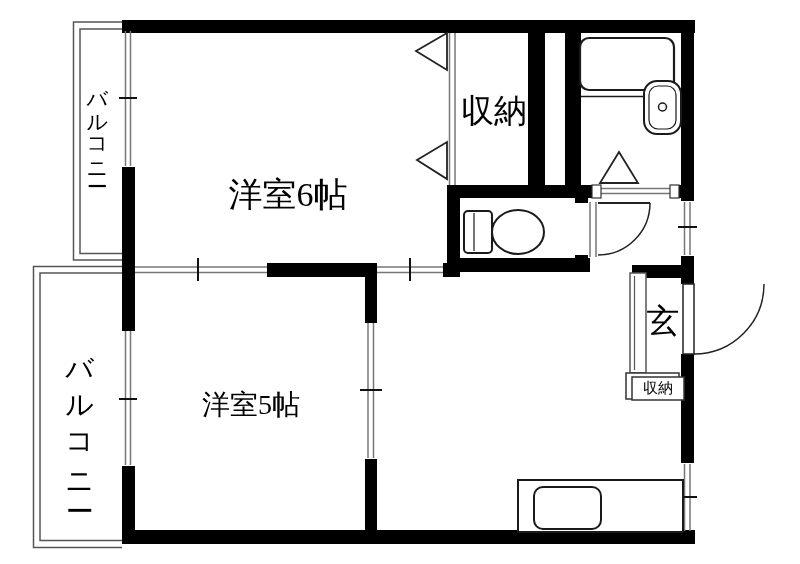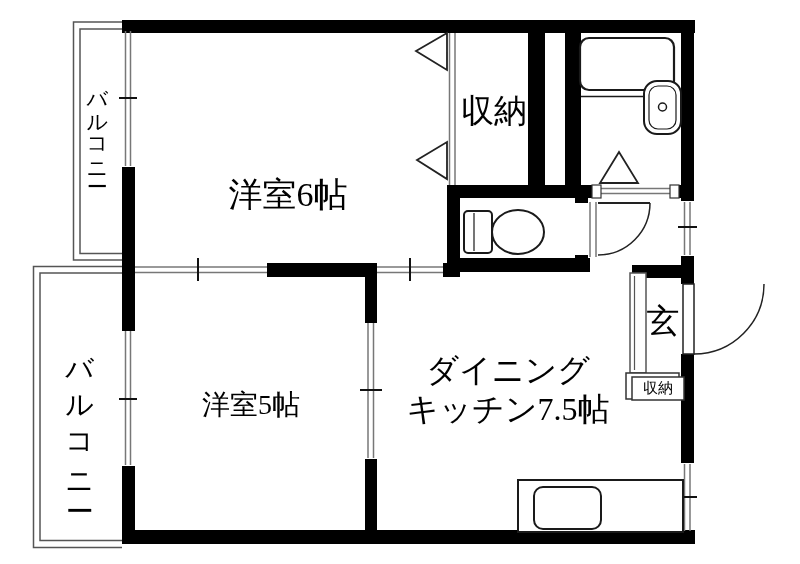--- a/index.html
+++ b/index.html
@@ -148,24 +148,20 @@
       <rect x="534" y="487" width="67" height="42" rx="9"></rect>
     </g>
   </svg>
 
   <div class="lbl center" style="left:200px;top:128px;width:176px;font-size:34px;margin-top:47px;">洋室6帖</div>
 
   <div class="lbl center" style="left:455px;top:93px;width:78px;font-size:33px;">収納</div>
 
   <div class="lbl center" style="left:163px;top:389px;width:176px;font-size:28px;">洋室5帖</div>
 
-  <div class="lbl center" style="left:377px;top:351px;width:262px;font-size:32px;line-height:1.22;">
-    <div>ダイニング</div>
-    <div>キッチン7.5帖</div>
-  </div>
 
   <div class="lbl center" style="left:645px;top:303px;width:36px;font-size:33px;">玄</div>
 
   <div class="lbl center" style="left:632px;top:380px;width:52px;font-size:15px;">収納</div>
 
   <div class="lbl vert" style="left:85px;top:75px;font-size:21px;letter-spacing:1px;">バルコニー</div>
 
   <div class="lbl vert" style="left:63px;top:337px;font-size:28px;letter-spacing:8px;">バルコニー</div>
 
 </div>

